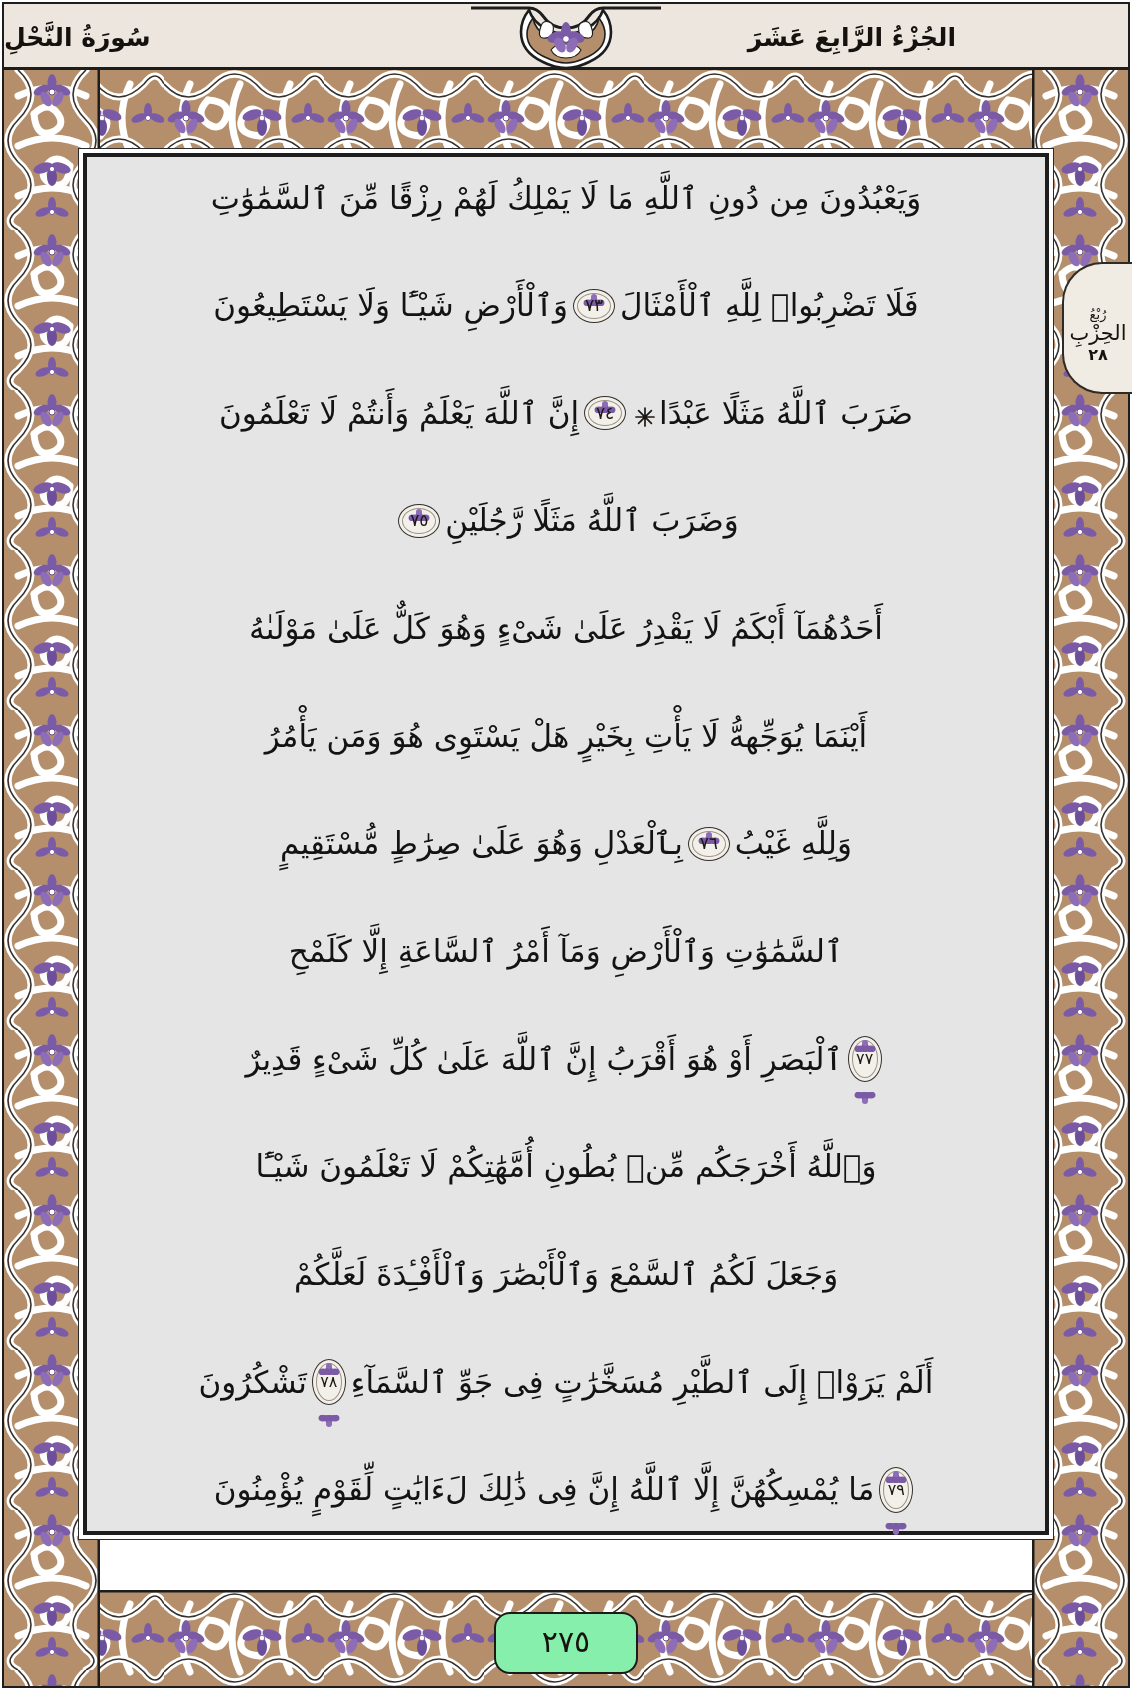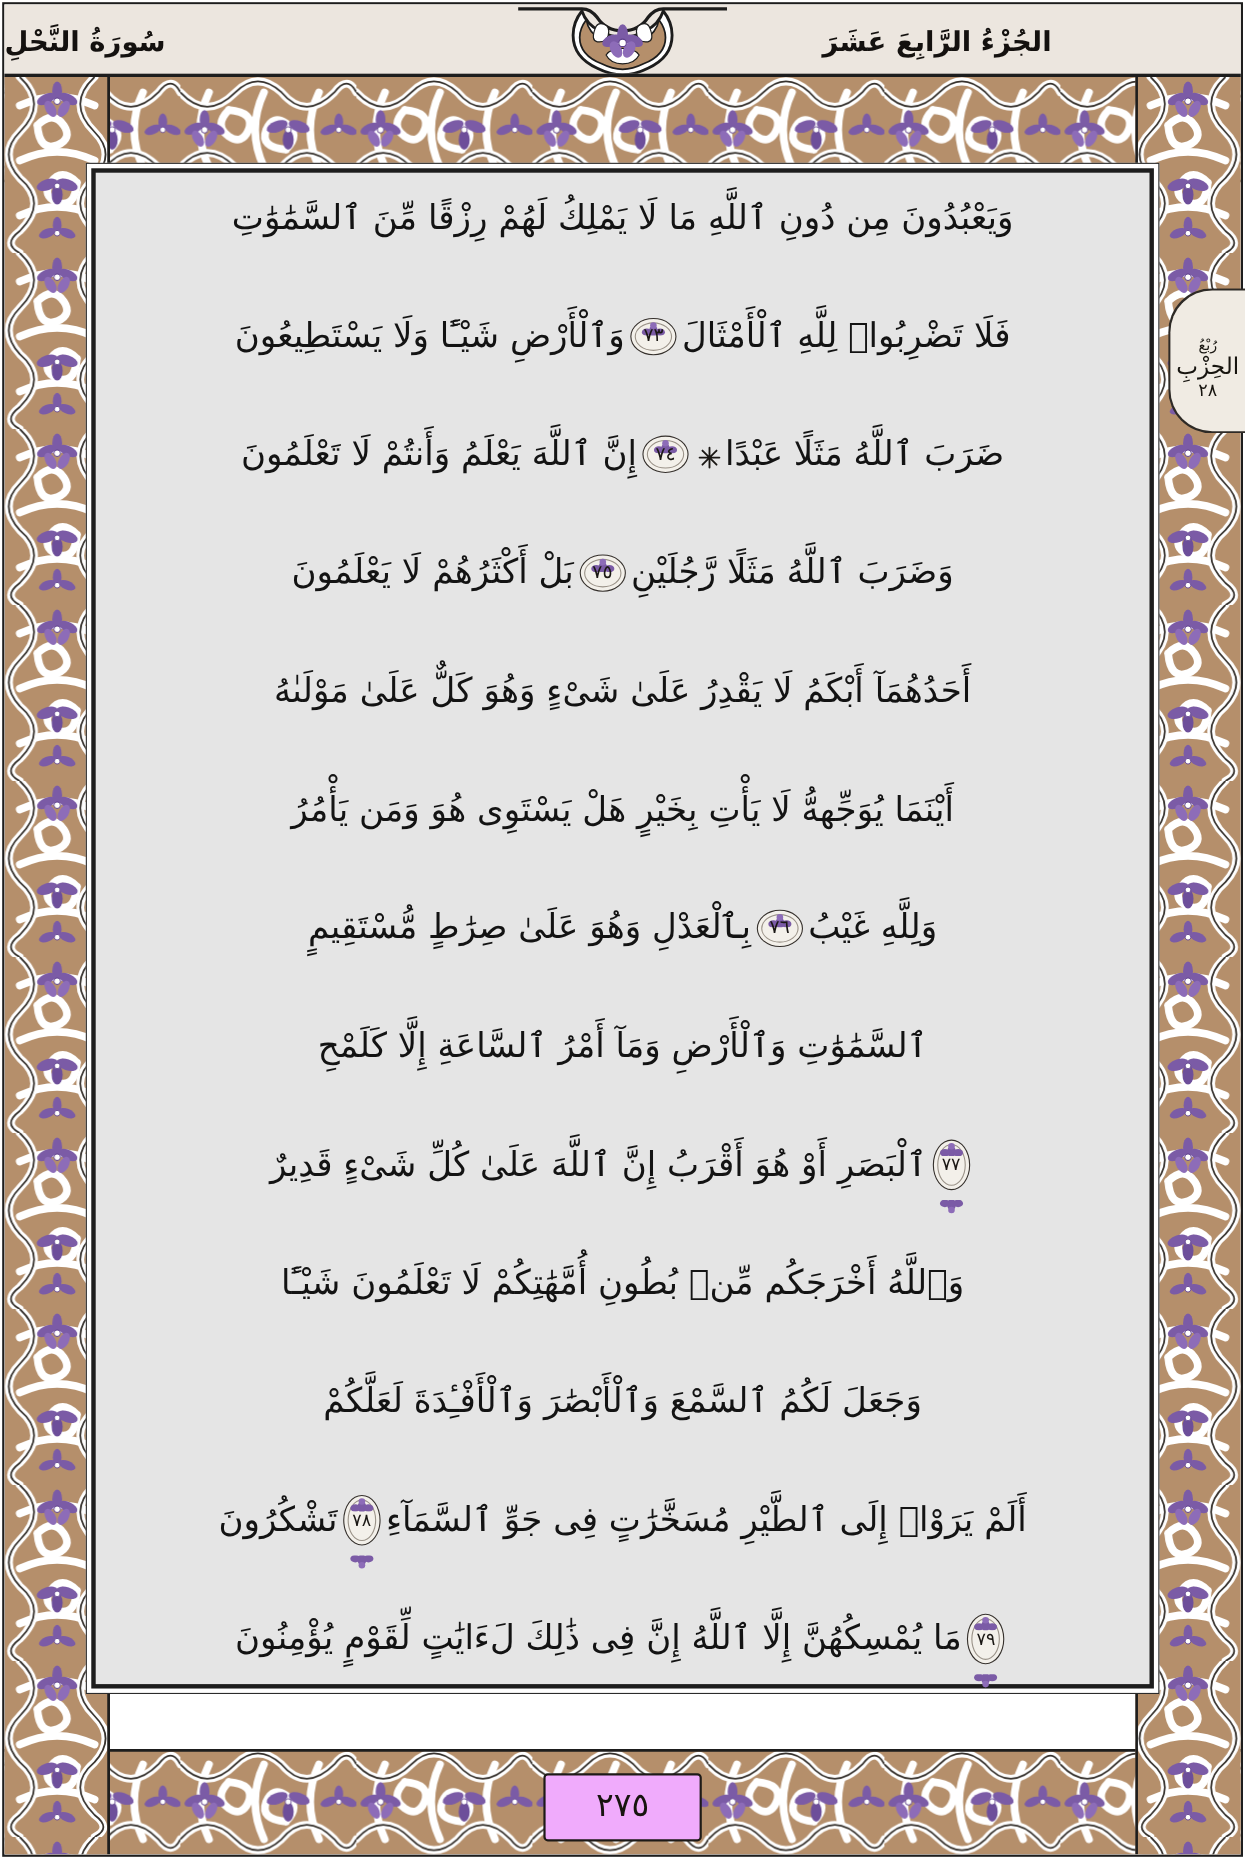--- a/index.html
+++ b/index.html
@@ -193,31 +193,31 @@
     justify-content:center;
     gap:1px;
     direction:rtl;
     color:#17140f;
     font-family:"DejaVu Sans","Liberation Sans",sans-serif;
     line-height:1;
     padding-top:14px;
   }
   .hizb-rub{font-size:13px;}
   .hizb-word{font-size:21px;margin-top:1px;}
-  .hizb-num{font-size:16px;margin-top:2px;}
+  .hizb-num{font-size:16px;margin-top:2px;font-weight:bold;}
 
   
   .pagenum{
     position:absolute;
     left:50%;transform:translateX(-50%);
     bottom:16px;
     width:144px;height:62px;
-    background:#f0abfc;
+    background:#86efac;
     border:2.5px solid #1d1a17;
-    border-radius:4px;
+    border-radius:16px;
     display:flex;align-items:center;justify-content:center;
     box-sizing:border-box;
     z-index:6;
   }
   .pagenum span{
     font-size:30px;color:#17140f;
     font-family:"DejaVu Sans","Liberation Sans",sans-serif;
     line-height:1;
     padding-bottom:3px;
   }
@@ -430,21 +430,20 @@
             <span class="petal-top">
               <svg width="22" height="13" viewBox="0 0 22 13">
                   <ellipse cx="11" cy="9" rx="4" ry="5" fill="#7b5ba6"></ellipse>
                   <ellipse cx="5" cy="10" rx="4.5" ry="3.4" fill="#7b5ba6"></ellipse>
                   <ellipse cx="17" cy="10" rx="4.5" ry="3.4" fill="#7b5ba6"></ellipse>
                   <circle cx="11" cy="4" r="3" fill="#8d6cb8"></circle>
                 </svg>
             </span>
             <span class="num">٧٥</span>
           </span>
-          <span class="t">بَلْ أَكْثَرُهُمْ لَا يَعْلَمُونَ</span>
         </div>
 
         <div class="q-line">
           <span class="t">أَحَدُهُمَآ أَبْكَمُ لَا يَقْدِرُ عَلَىٰ شَىْءٍ وَهُوَ كَلٌّ عَلَىٰ مَوْلَىٰهُ</span>
         </div>
 
         <div class="q-line">
           <span class="t">أَيْنَمَا يُوَجِّههُّ لَا يَأْتِ بِخَيْرٍ هَلْ يَسْتَوِى هُوَ وَمَن يَأْمُرُ</span>
         </div>
 

